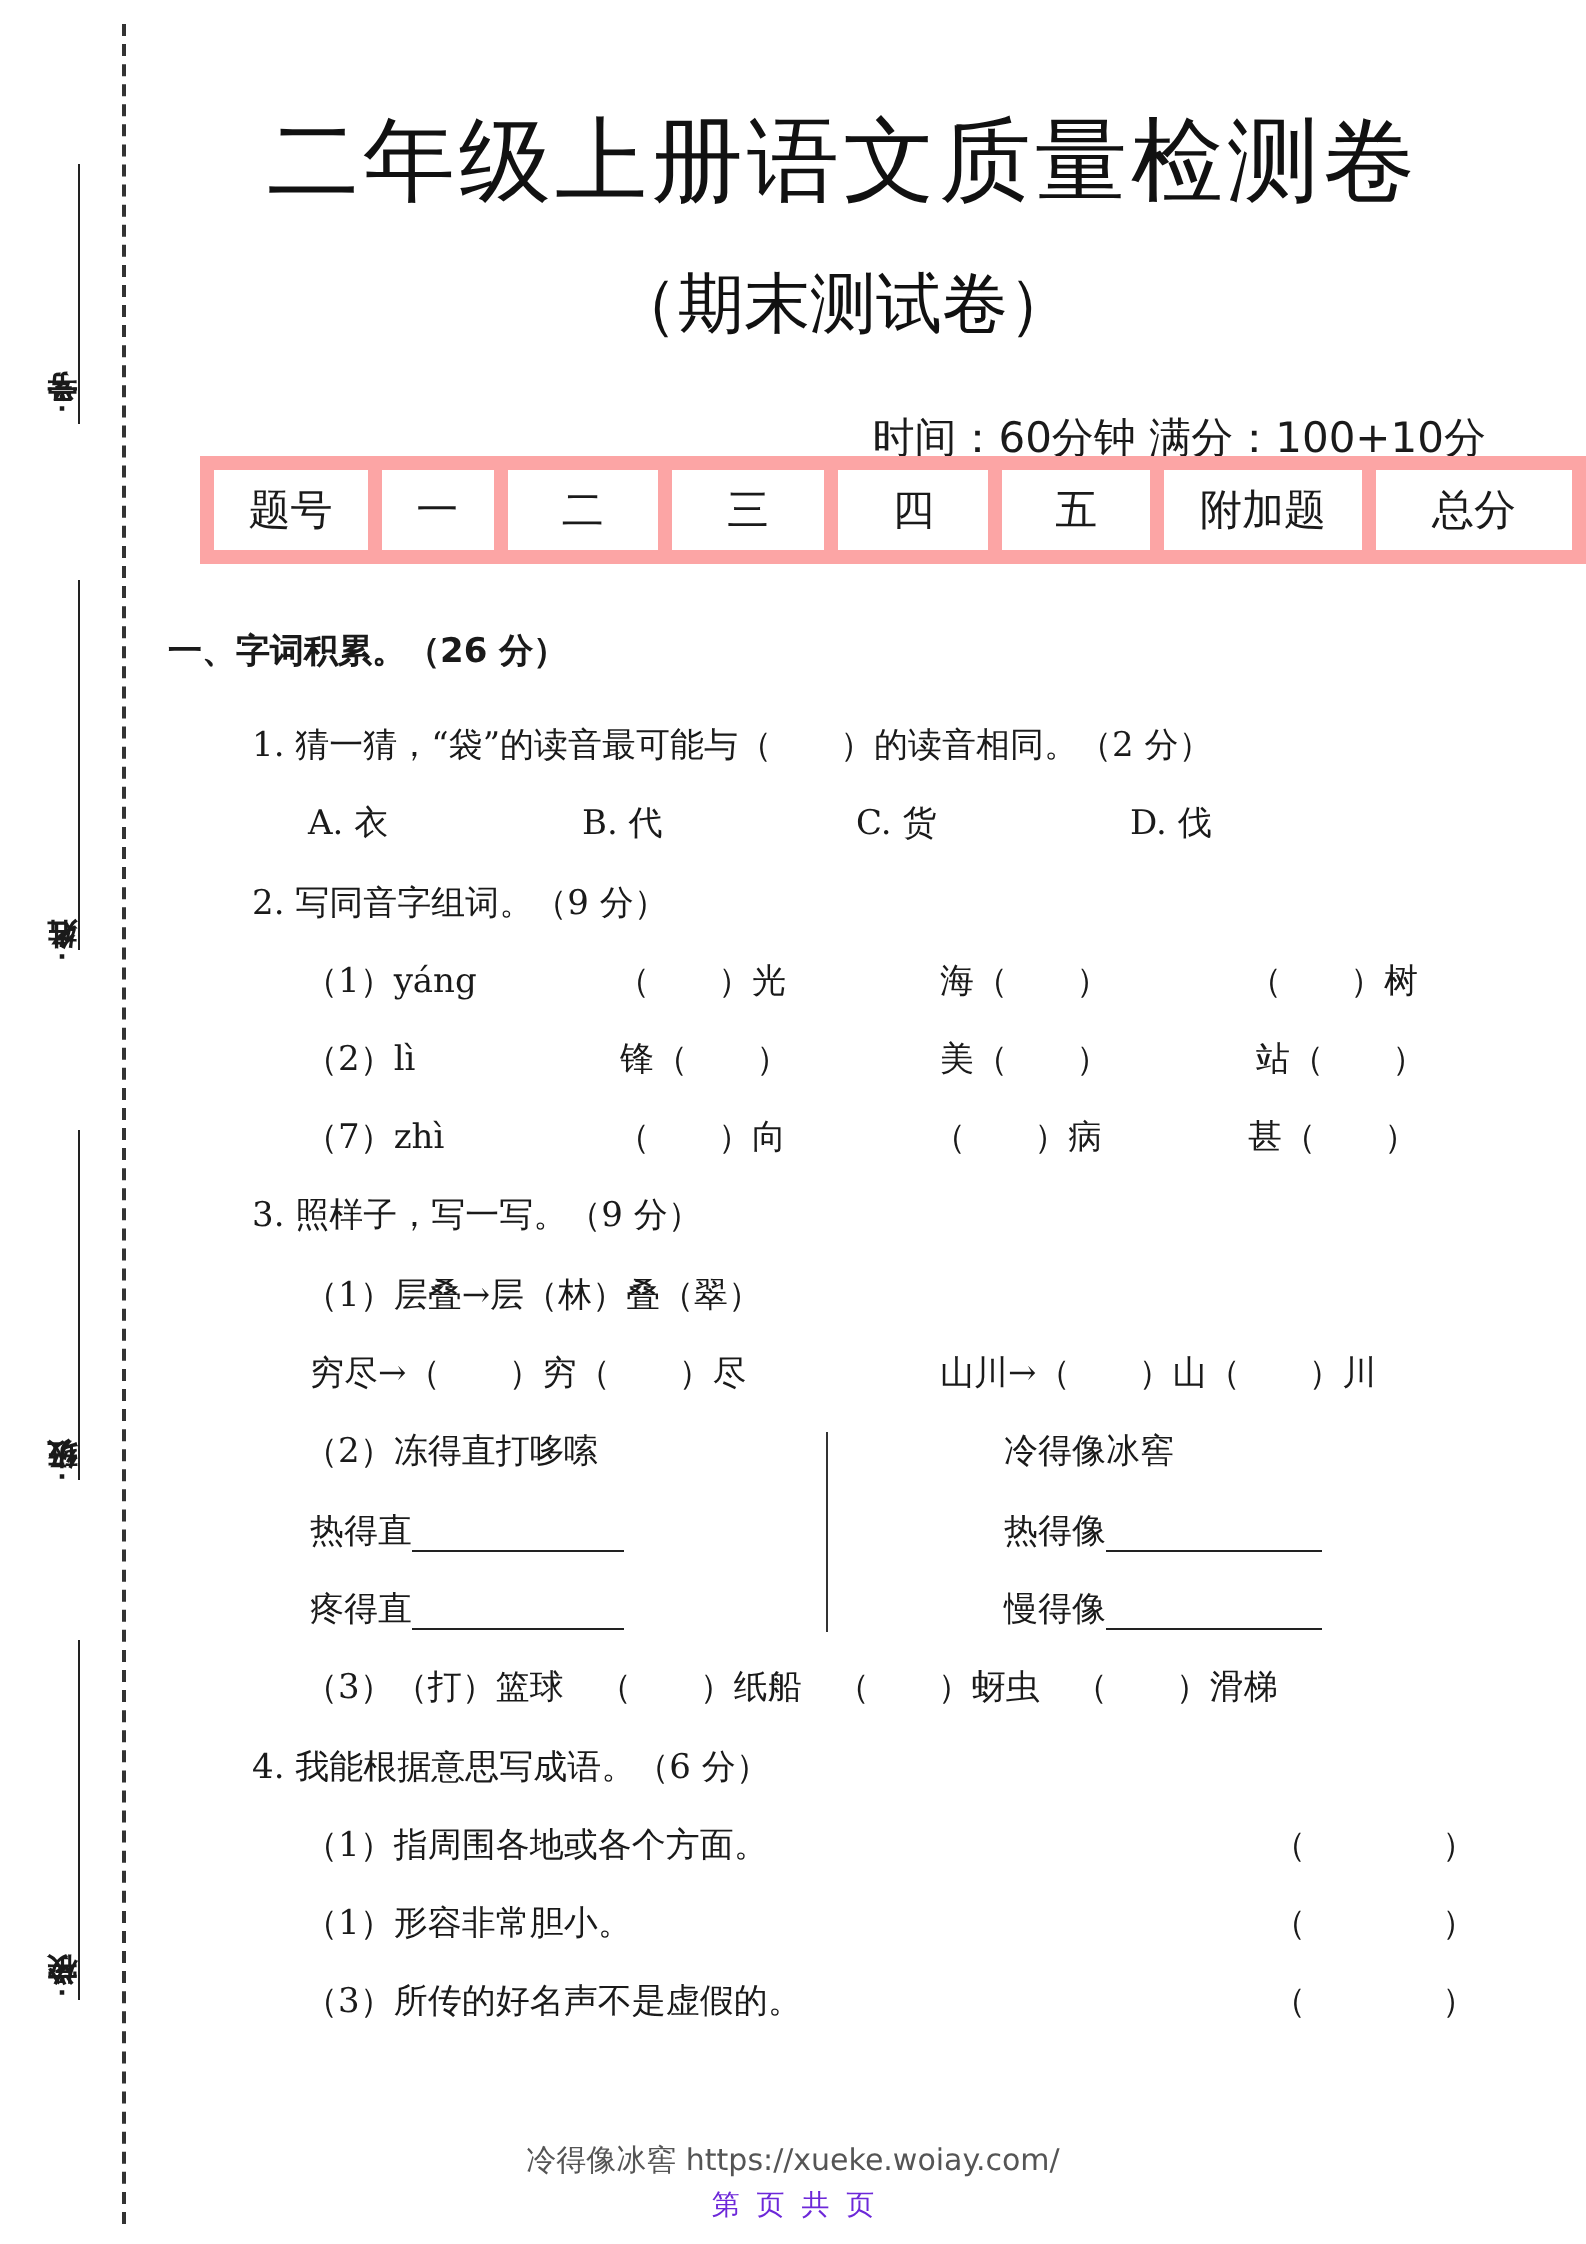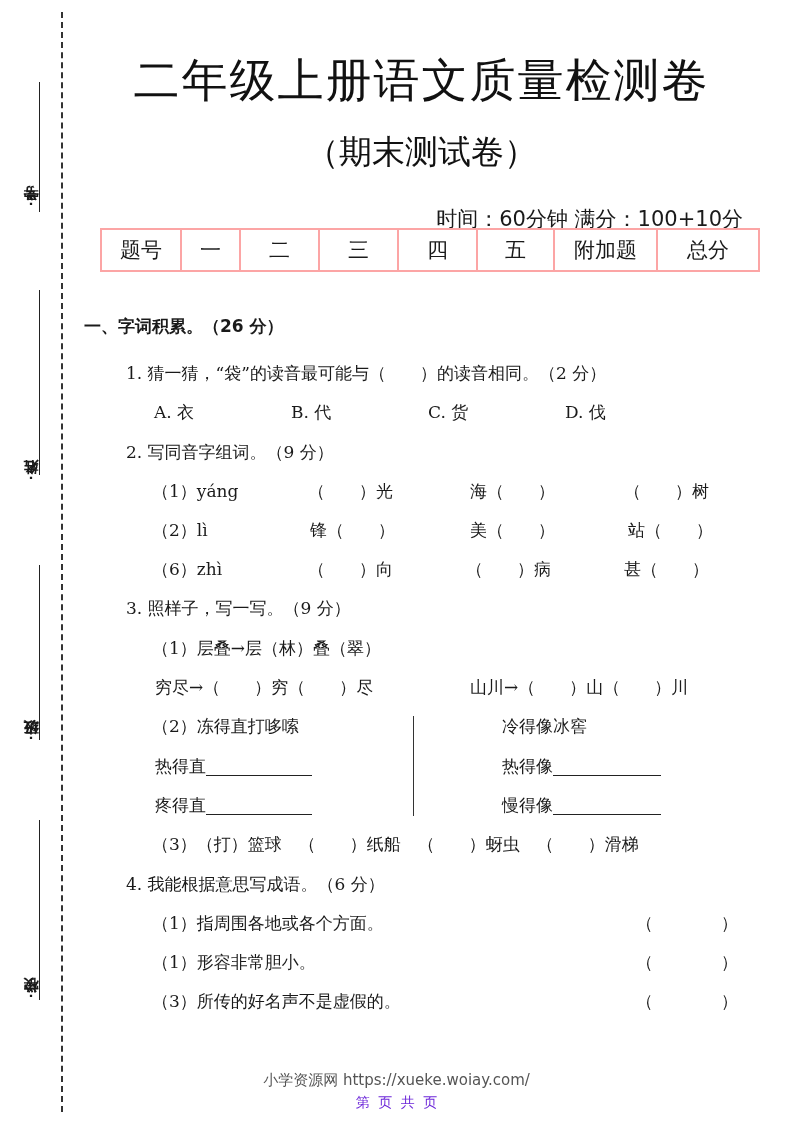--- a/index.html
+++ b/index.html
@@ -12,21 +12,21 @@
                 line-height: 18px; }
   .side-line { position: absolute; left: 39px; width: 0; border-left: 1px solid #222; }
   .title { position: absolute; left: 0; width: 843px; top: 50px; text-align: center;
            font-family: "DejaVu Sans", sans-serif; font-size: 46px; letter-spacing: 2px; color: #111; }
   .subtitle { position: absolute; left: 0; width: 843px; top: 130px; text-align: center;
               font-family: "DejaVu Sans", sans-serif; font-size: 33px; color: #111; }
   .meta { position: absolute; right: 50px; top: 205px; font-family: "DejaVu Sans", sans-serif;
           font-size: 21px; }
   table.score { position: absolute; left: 100px; top: 228px; border-collapse: collapse;
                 font-family: "DejaVu Sans", sans-serif; font-size: 21px; }
-  table.score td { border: 2px solid #fca5a5; height: 40px; text-align: center; padding: 0; }
+  table.score td { border: 7px solid #fca5a5; height: 40px; text-align: center; padding: 0; }
   .s { font-size: 17px; line-height: 20px; text-align: right; }
   .row { position: absolute; white-space: nowrap; }
   .blank { display: inline-block; border-bottom: 1px solid #222; height: 18px; vertical-align: bottom; }
   .vline { position: absolute; left: 413px; top: 716px; height: 100px; border-left: 1px solid #333; }
   .footer { position: absolute; left: 0; width: 793px; text-align: center;
             font-family: "DejaVu Sans", sans-serif; }
 </style>
 </head>
 <body>
 
@@ -70,21 +70,21 @@
 
 <div class="row s" style="left:126px;top:442px">2. 写同音字组词。（9 分）</div>
 <div class="row s" style="left:152px;top:481px">（1）yáng</div>
 <div class="row s" style="left:308px;top:481px">（　　）光</div>
 <div class="row s" style="left:470px;top:481px">海（　　）</div>
 <div class="row s" style="left:624px;top:481px">（　　）树</div>
 <div class="row s" style="left:152px;top:520px">（2）lì</div>
 <div class="row s" style="left:310px;top:520px">锋（　　）</div>
 <div class="row s" style="left:470px;top:520px">美（　　）</div>
 <div class="row s" style="left:628px;top:520px">站（　　）</div>
-<div class="row s" style="left:152px;top:559px">（6）zhì</div>
+<div class="row s" style="left:152px;top:559px">（7）zhì</div>
 <div class="row s" style="left:308px;top:559px">（　　）向</div>
 <div class="row s" style="left:466px;top:559px">（　　）病</div>
 <div class="row s" style="left:624px;top:559px">甚（　　）</div>
 
 <div class="row s" style="left:126px;top:598px">3. 照样子，写一写。（9 分）</div>
 <div class="row s" style="left:152px;top:638px">（1）层叠→层（林）叠（翠）</div>
 <div class="row s" style="left:155px;top:677px">穷尽→（　　）穷（　　）尽</div>
 <div class="row s" style="left:470px;top:677px">山川→（　　）山（　　）川</div>
 
 <div class="vline"></div>
@@ -105,14 +105,14 @@
 <div class="row s" style="left:152px;top:834px">（3）（打）篮球　（　　）纸船　（　　）蚜虫　（　　）滑梯</div>
 
 <div class="row s" style="left:126px;top:874px">4. 我能根据意思写成语。（6 分）</div>
 <div class="row s" style="left:152px;top:913px">（1）指周围各地或各个方面。</div>
 <div class="row s" style="left:636px;top:913px">（　　　　）</div>
 <div class="row s" style="left:152px;top:952px">（1）形容非常胆小。</div>
 <div class="row s" style="left:636px;top:952px">（　　　　）</div>
 <div class="row s" style="left:152px;top:991px">（3）所传的好名声不是虚假的。</div>
 <div class="row s" style="left:636px;top:991px">（　　　　）</div>
 
-<div class="footer" style="top:1071px;font-size:15px;color:#555">小学资源网 https://xueke.woiay.com/</div>
+<div class="footer" style="top:1071px;font-size:15px;color:#555">冷得像冰窖 https://xueke.woiay.com/</div>
 <div class="footer" style="top:1094px;font-size:14px;color:#6d28d9;word-spacing:4px">第  页  共  页</div>
 
 </body></html>

